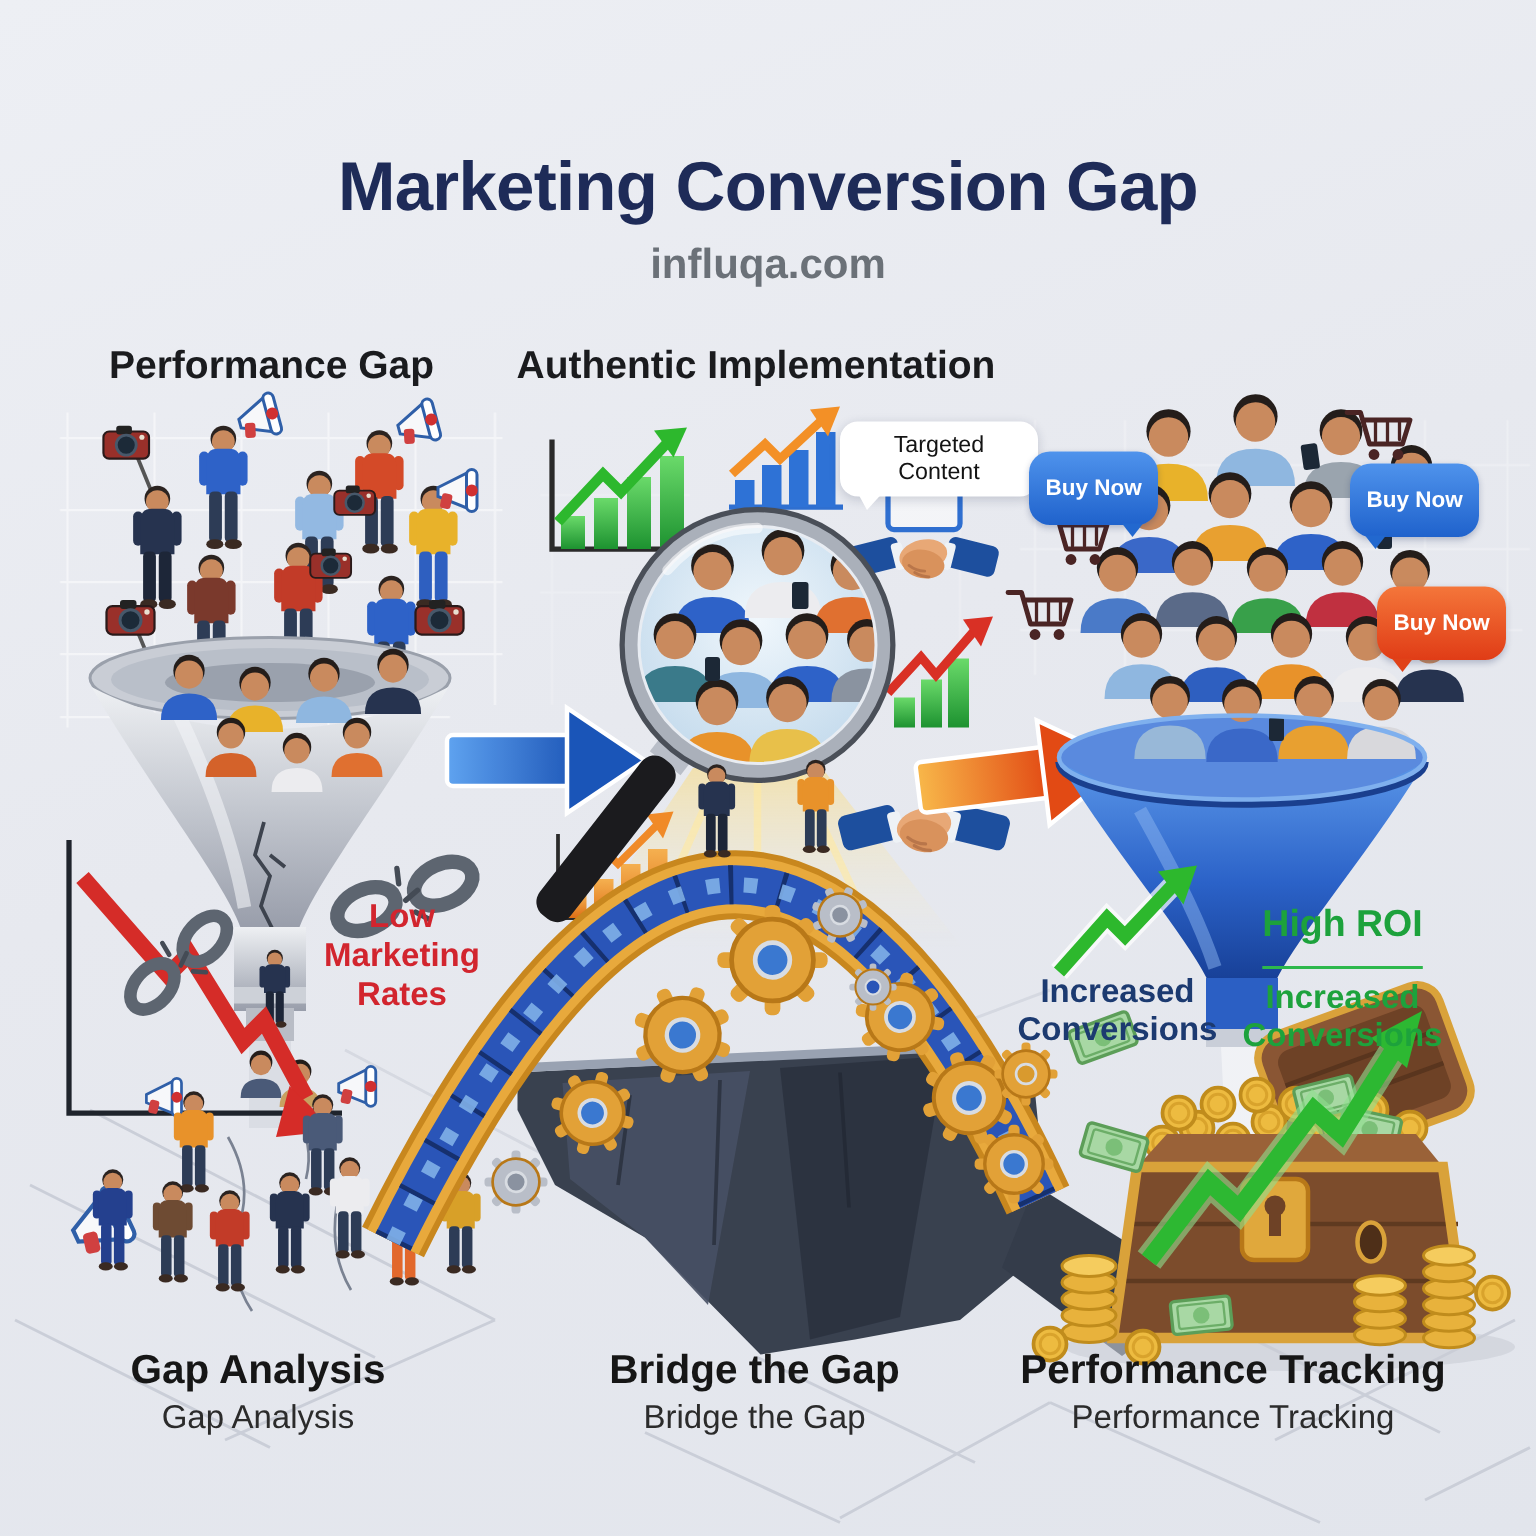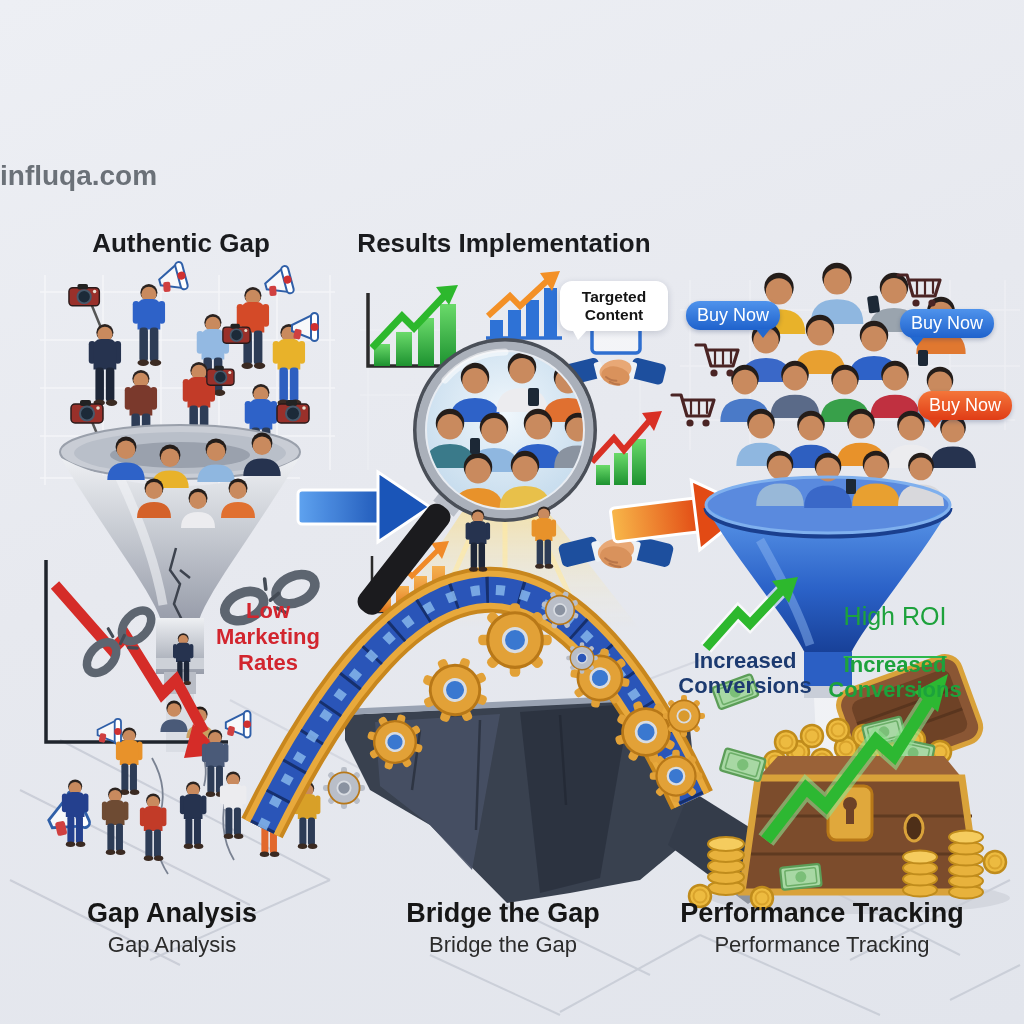--- a/index.html
+++ b/index.html
@@ -5,42 +5,42 @@
   html,body{margin:0;padding:0;}
   .canvas{
     position:relative;width:1024px;height:1024px;overflow:hidden;
     background:linear-gradient(160deg,#edeff4 0%,#e7e9ef 45%,#e2e5ec 100%);
     font-family:"Liberation Sans",sans-serif;
   }
   .abs{position:absolute;}
   .t-center{position:absolute;transform:translateX(-50%);text-align:center;}
   .title-line{width:100%;text-align:center;font-weight:800;font-size:46px;
     color:#1e2b58;letter-spacing:-0.5px;line-height:1.12;}
-  .site{width:100%;font-weight:700;font-size:28px;color:#6b7178;}
+  .site{width:100%;text-align:center;font-weight:700;font-size:28px;color:#6b7178;}
   .col-header{font-weight:700;font-size:26px;color:#1a1b1e;white-space:nowrap;}
   .footer-title{font-weight:700;font-size:27px;color:#161616;white-space:nowrap;}
   .footer-sub{font-weight:400;font-size:22px;color:#2b2b2b;white-space:nowrap;}
   .callout-red{font-weight:700;font-size:22px;color:#d2252e;line-height:1.18;}
   .callout-navy{font-weight:700;font-size:22px;color:#1c3a70;line-height:1.15;}
   .callout-green{font-weight:700;font-size:22px;color:#1da23c;line-height:1.15;}
-  .high-roi{font-weight:400;font-size:25px;color:#1da23c;white-space:nowrap;
-    border-bottom:2px solid #2db84c;padding-bottom:25px;}
-  .bubble-btn{position:absolute;color:#fff;font-weight:400;font-size:18px;
-    padding:4px 11px;border-radius:14px;white-space:nowrap;
+  .high-roi{font-weight:700;font-size:25px;color:#1da23c;white-space:nowrap;
+    border-bottom:2px solid #2db84c;padding-bottom:13px;}
+  .bubble-btn{position:absolute;color:#fff;font-weight:700;font-size:15px;
+    padding:16px 11px;border-radius:14px;white-space:nowrap;
     box-shadow:0 2px 4px rgba(20,40,90,.25);}
   .bubble-blue{background:linear-gradient(#4f93ec,#1f62cc);}
   .bubble-orange{background:linear-gradient(#f4763a,#e03c16);}
   .bubble-btn::after{content:"";position:absolute;bottom:-8px;width:0;height:0;
     border-left:7px solid transparent;border-right:7px solid transparent;}
   .bubble-blue::after{border-top:9px solid #2268cf;}
   .bubble-orange::after{border-top:9px solid #e04218;}
   .tail-right::after{right:10px;}
   .tail-left::after{left:10px;}
   .tag-bubble{position:absolute;background:#ffffff;border-radius:12px;
-    padding:7px 8px;font-weight:700;font-size:15.5px;color:#141414;text-align:center;
+    padding:7px 20px;font-weight:400;font-size:15.5px;color:#141414;text-align:center;
     line-height:1.15;box-shadow:0 2px 7px rgba(30,40,70,.18);}
   .tag-tail::after{content:"";position:absolute;left:12px;bottom:-9px;width:0;height:0;
     border-left:6px solid transparent;border-right:10px solid transparent;
     border-top:11px solid #ffffff;}
 </style>
 </head>
 <body>
 
 <div class="canvas">
 
@@ -474,24 +474,25 @@
         <ellipse cx="0" cy="859" rx="17" ry="6.5" fill="#e8b23c" stroke="#c08c1c" stroke-width="2"></ellipse>
         <ellipse cx="0" cy="848" rx="17" ry="6.5" fill="#e8b23c" stroke="#c08c1c" stroke-width="2"></ellipse>
         <ellipse cx="0" cy="837" rx="17" ry="6.5" fill="#f5cc5e" stroke="#c08c1c" stroke-width="2"></ellipse>
       </g>
       <use href="#sym-coin" transform="translate(700,896)"></use>
       <use href="#sym-coin" transform="translate(762,898)"></use>
       <use href="#sym-coin" transform="translate(995,862)"></use>
     </g>
   </svg>
 
+  <div class="abs title-line" style="top:99px">Marketing Conversion Gap</div>
   <div class="abs site" style="top:160px">influqa.com</div>
 
-  <div class="t-center col-header" style="left:181px;top:228px">Authentic Gap</div>
-  <div class="t-center col-header" style="left:504px;top:228px">Results Implementation</div>
+  <div class="t-center col-header" style="left:181px;top:228px">Performance Gap</div>
+  <div class="t-center col-header" style="left:504px;top:228px">Authentic Implementation</div>
 
   <div class="tag-bubble tag-tail" style="left:560px;top:281px;width:92px">Targeted Content</div>
 
   <div class="t-center callout-red" style="left:268px;top:598px;width:140px">Low Marketing Rates</div>
 
   <div class="t-center callout-navy" style="left:745px;top:648px;width:170px">Increased Conversions</div>
   <div class="t-center high-roi" style="left:895px;top:602px">High ROI</div>
   <div class="t-center callout-green" style="left:895px;top:652px;width:170px">Increased Conversions</div>
 
   <div class="bubble-btn bubble-blue tail-right" style="left:686px;top:301px">Buy Now</div>

